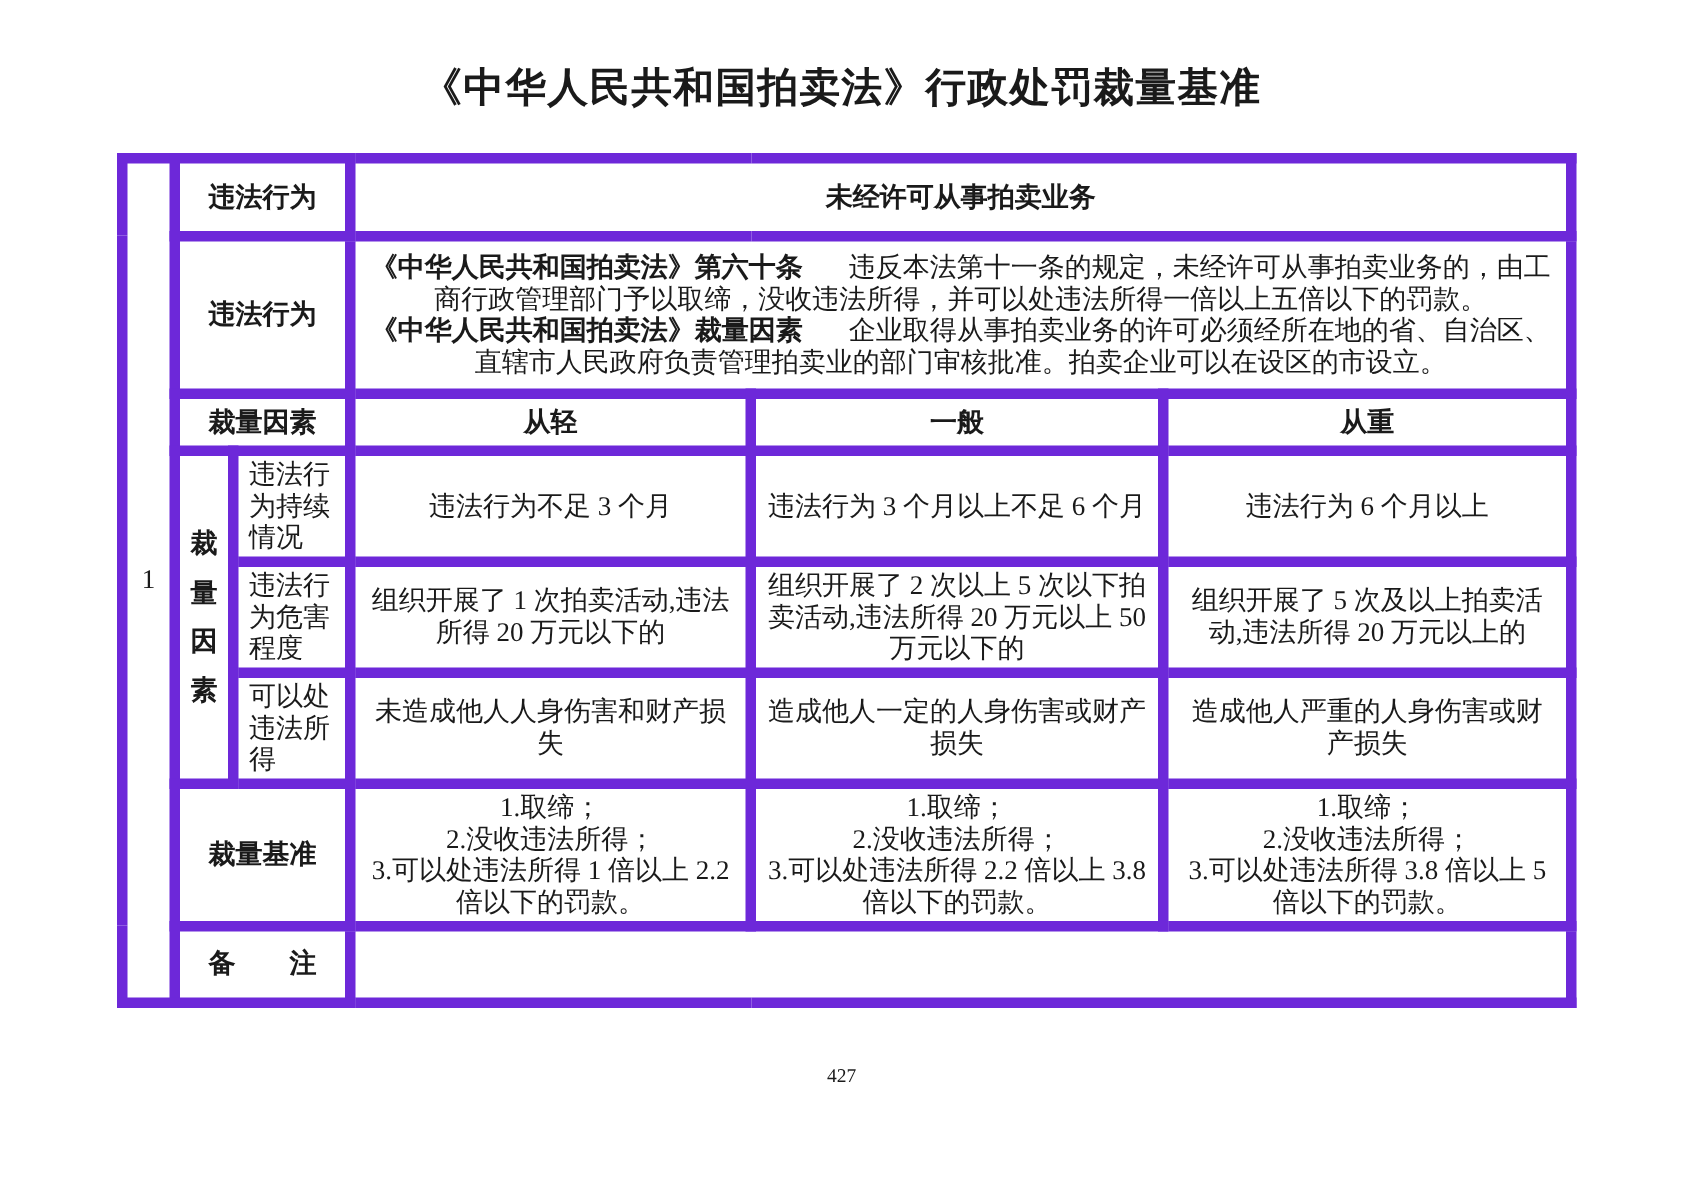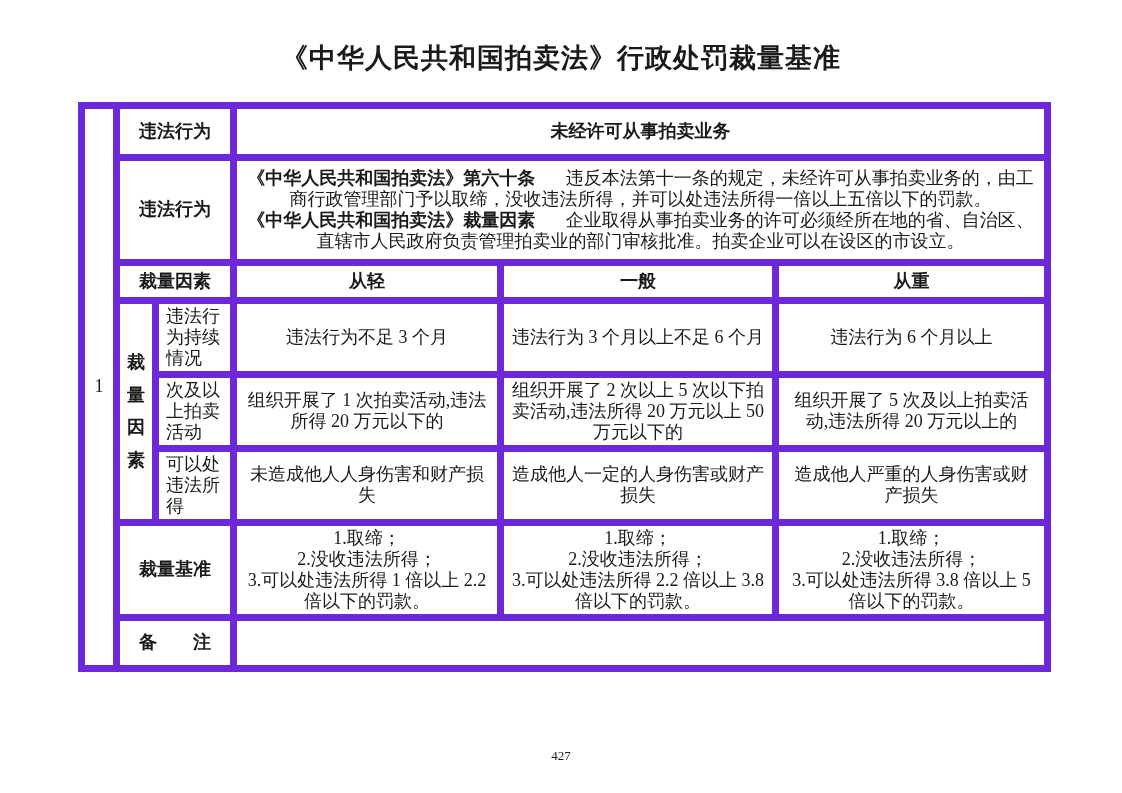--- a/index.html
+++ b/index.html
@@ -77,21 +77,21 @@
   td.basis-content { line-height: 21px; font-size: 14.5px; }
   td.law-content { font-size: 14.5px; line-height: 22px; padding: 4px 8px; }
   td.law-content p { margin: 0; }
   .clause-title {
     font-weight: bold;
     margin-right: 1.7em;
   }
   .page-number {
     text-align: center;
     font-size: 13px;
-    margin-top: 76px;
+    margin-top: 37px;
   }
 </style>
 </head>
 <body>
 
 <div class="page">
 
   <h1 class="doc-title">《中华人民共和国拍卖法》行政处罚裁量基准</h1>
 
   <table class="penalty-table">
@@ -128,21 +128,21 @@
 
     <tr style="height:60px">
       <td class="vlabel-cell" rowspan="3"><span>裁量因素</span></td>
       <td class="sublabel-cell">违法行为持续情况</td>
       <td class="content-cell">违法行为不足 3 个月</td>
       <td class="content-cell">违法行为 3 个月以上不足 6 个月</td>
       <td class="content-cell">违法行为 6 个月以上</td>
     </tr>
 
     <tr style="height:60px">
-      <td class="sublabel-cell">次及以上拍卖活动</td>
+      <td class="sublabel-cell">违法行为危害程度</td>
       <td class="content-cell">组织开展了 1 次拍卖活动,违法所得 20 万元以下的</td>
       <td class="content-cell">组织开展了 2 次以上 5 次以下拍卖活动,违法所得 20 万元以上 50 万元以下的</td>
       <td class="content-cell">组织开展了 5 次及以上拍卖活动,违法所得 20 万元以上的</td>
     </tr>
 
     <tr style="height:55px">
       <td class="sublabel-cell">可以处违法所得</td>
       <td class="content-cell">未造成他人人身伤害和财产损失</td>
       <td class="content-cell">造成他人一定的人身伤害或财产损失</td>
       <td class="content-cell">造成他人严重的人身伤害或财产损失</td>

